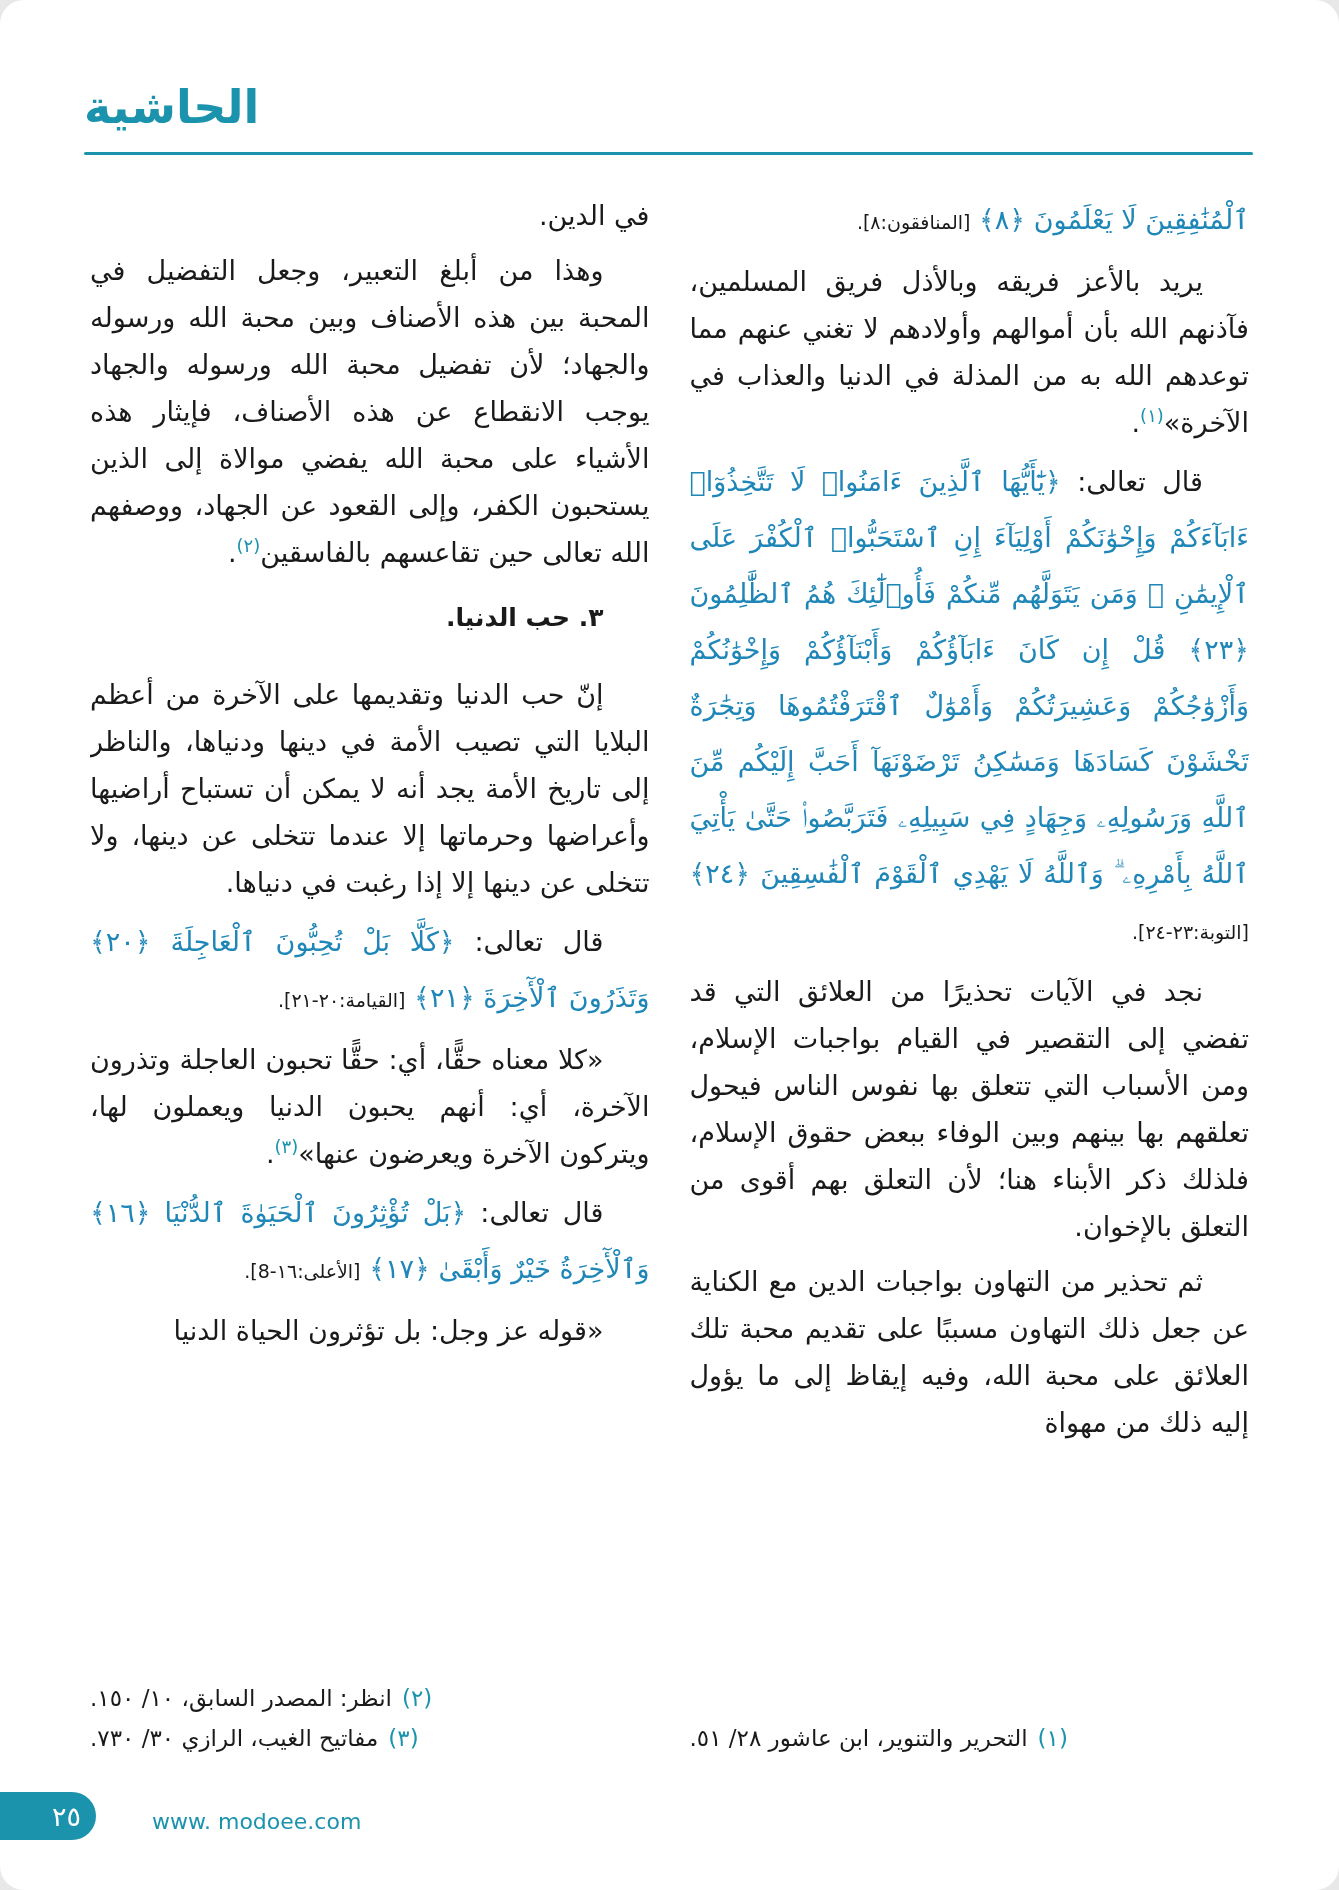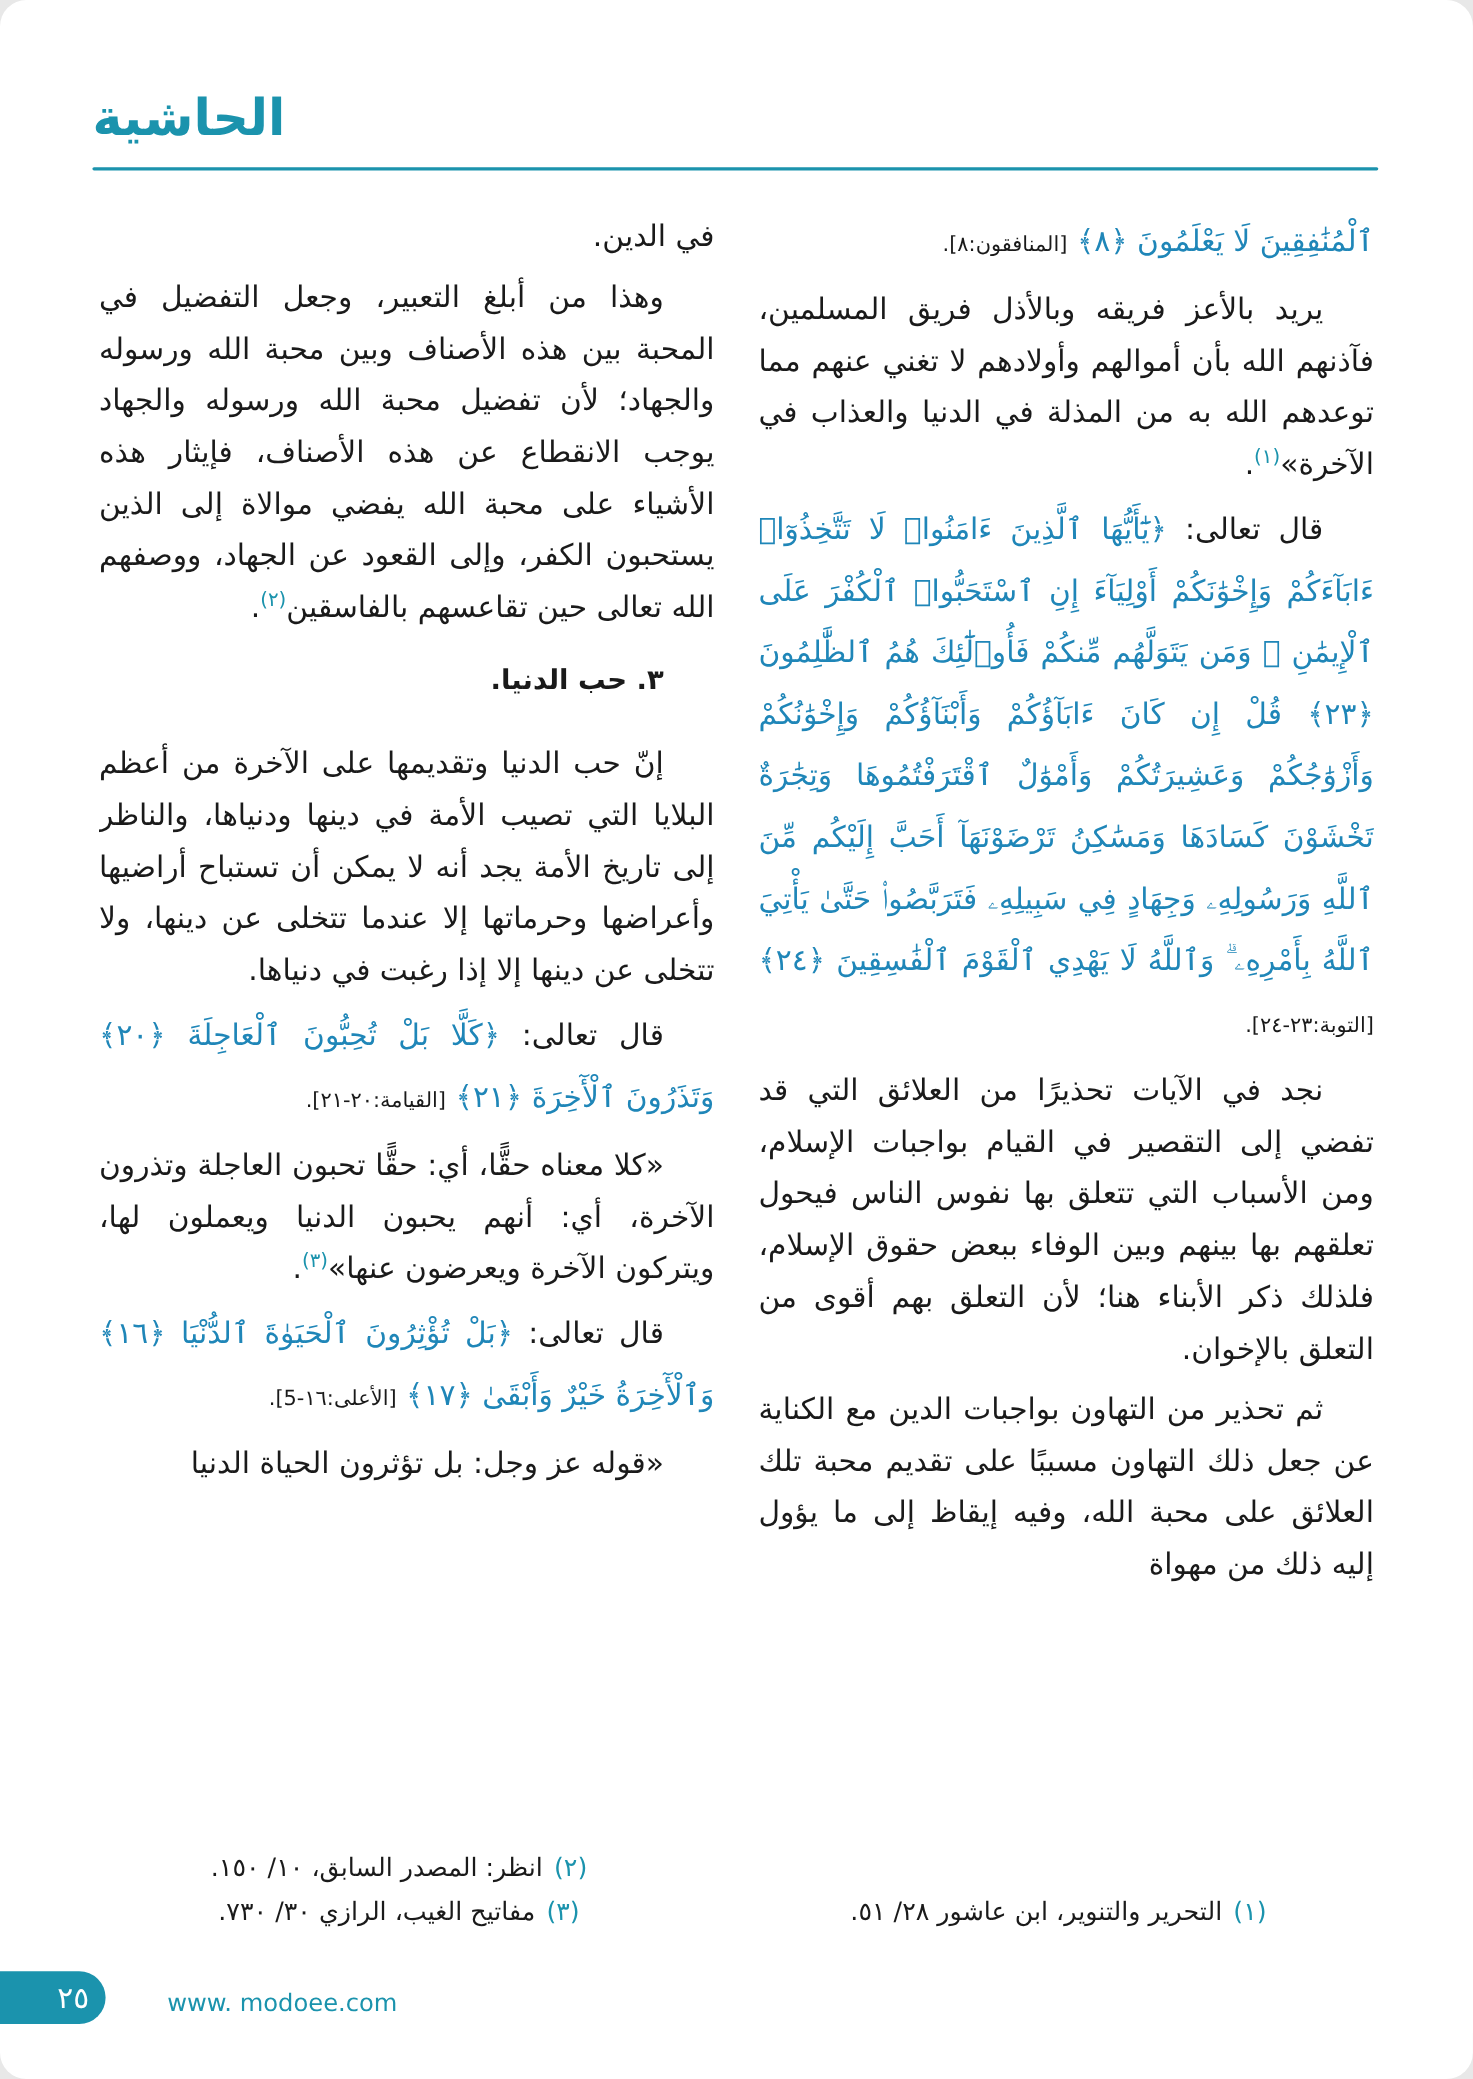--- a/index.html
+++ b/index.html
@@ -59,21 +59,21 @@
   }
   .section-heading{
     font-size:25px; font-weight:bold; color:var(--ink);
     text-indent:46px; margin:14px 0 26px 0; line-height:47px;
   }
   .footnotes{
     margin-top:auto; padding-top:10px;
   }
   .footnote{
     font-size:23px; line-height:40px; color:var(--ink);
-    text-align:center;
+    text-align:left;
     padding-right:14px;
   }
   .fn-num{ color:var(--accent); margin-left:10px; }
   
   .page-badge{
     position:absolute; left:0; bottom:50px;
     width:96px; height:48px;
     background:var(--accent);
     border-radius:0 26px 26px 0;
     color:#ffffff; font-size:27px;
@@ -144,21 +144,21 @@
         <span class="verse-ref">[القيامة:٢٠-٢١].</span>
       </p>
 
       <p class="para">
         <span>«كلا معناه حقًّا، أي: حقًّا تحبون العاجلة وتذرون الآخرة، أي: أنهم يحبون الدنيا ويعملون لها، ويتركون الآخرة ويعرضون عنها»</span><span class="fn-marker">(٣)</span><span>.</span>
       </p>
 
       <p class="para quran-block">
         <span>قال تعالى:</span>
         <span class="quran">﴿بَلْ تُؤْثِرُونَ ٱلْحَيَوٰةَ ٱلدُّنْيَا ﴿١٦﴾ وَٱلْأٓخِرَةُ خَيْرٌ وَأَبْقَىٰ ﴿١٧﴾</span>
-        <span class="verse-ref">[الأعلى:١٦-5].</span>
+        <span class="verse-ref">[الأعلى:١٦-8].</span>
       </p>
 
       <p class="para">«قوله عز وجل: بل تؤثرون الحياة الدنيا</p>
 
       <div class="footnotes">
         <p class="footnote">
           <span class="fn-num">(٢)</span><span class="fn-text">انظر: المصدر السابق، ١٠/ ١٥٠.</span>
         </p>
         <p class="footnote">
           <span class="fn-num">(٣)</span><span class="fn-text">مفاتيح الغيب، الرازي ٣٠/ ٧٣٠.</span>

